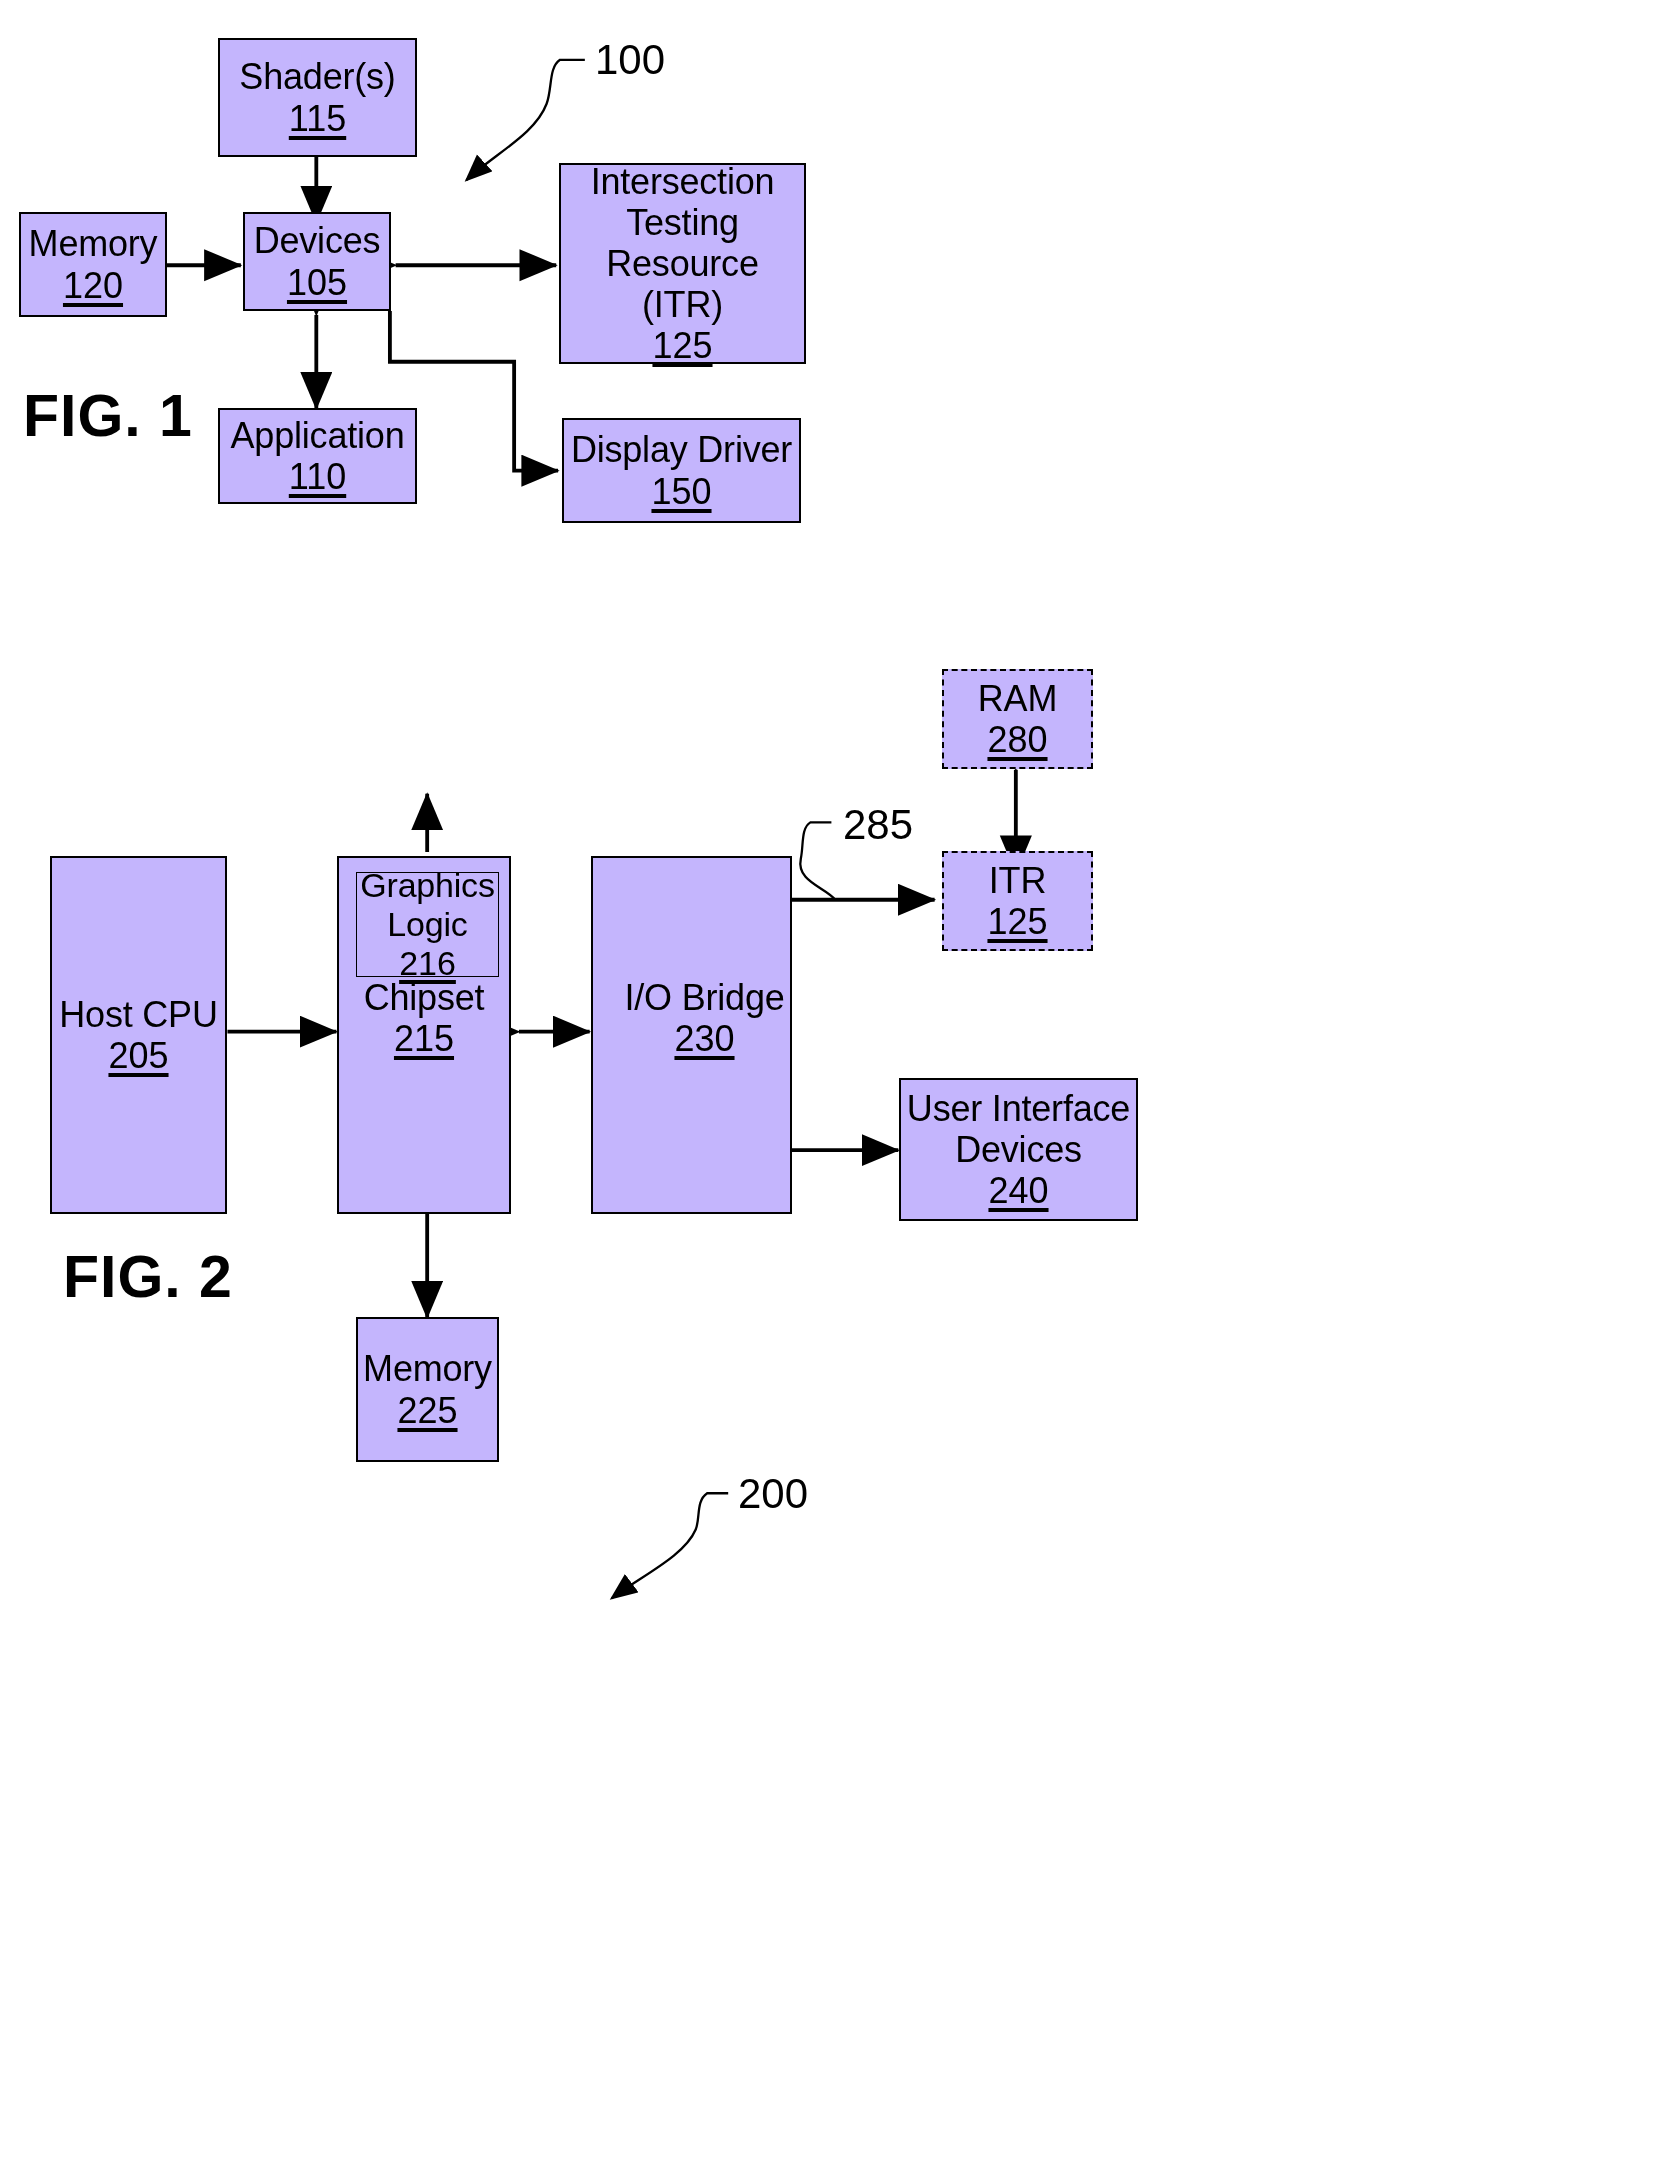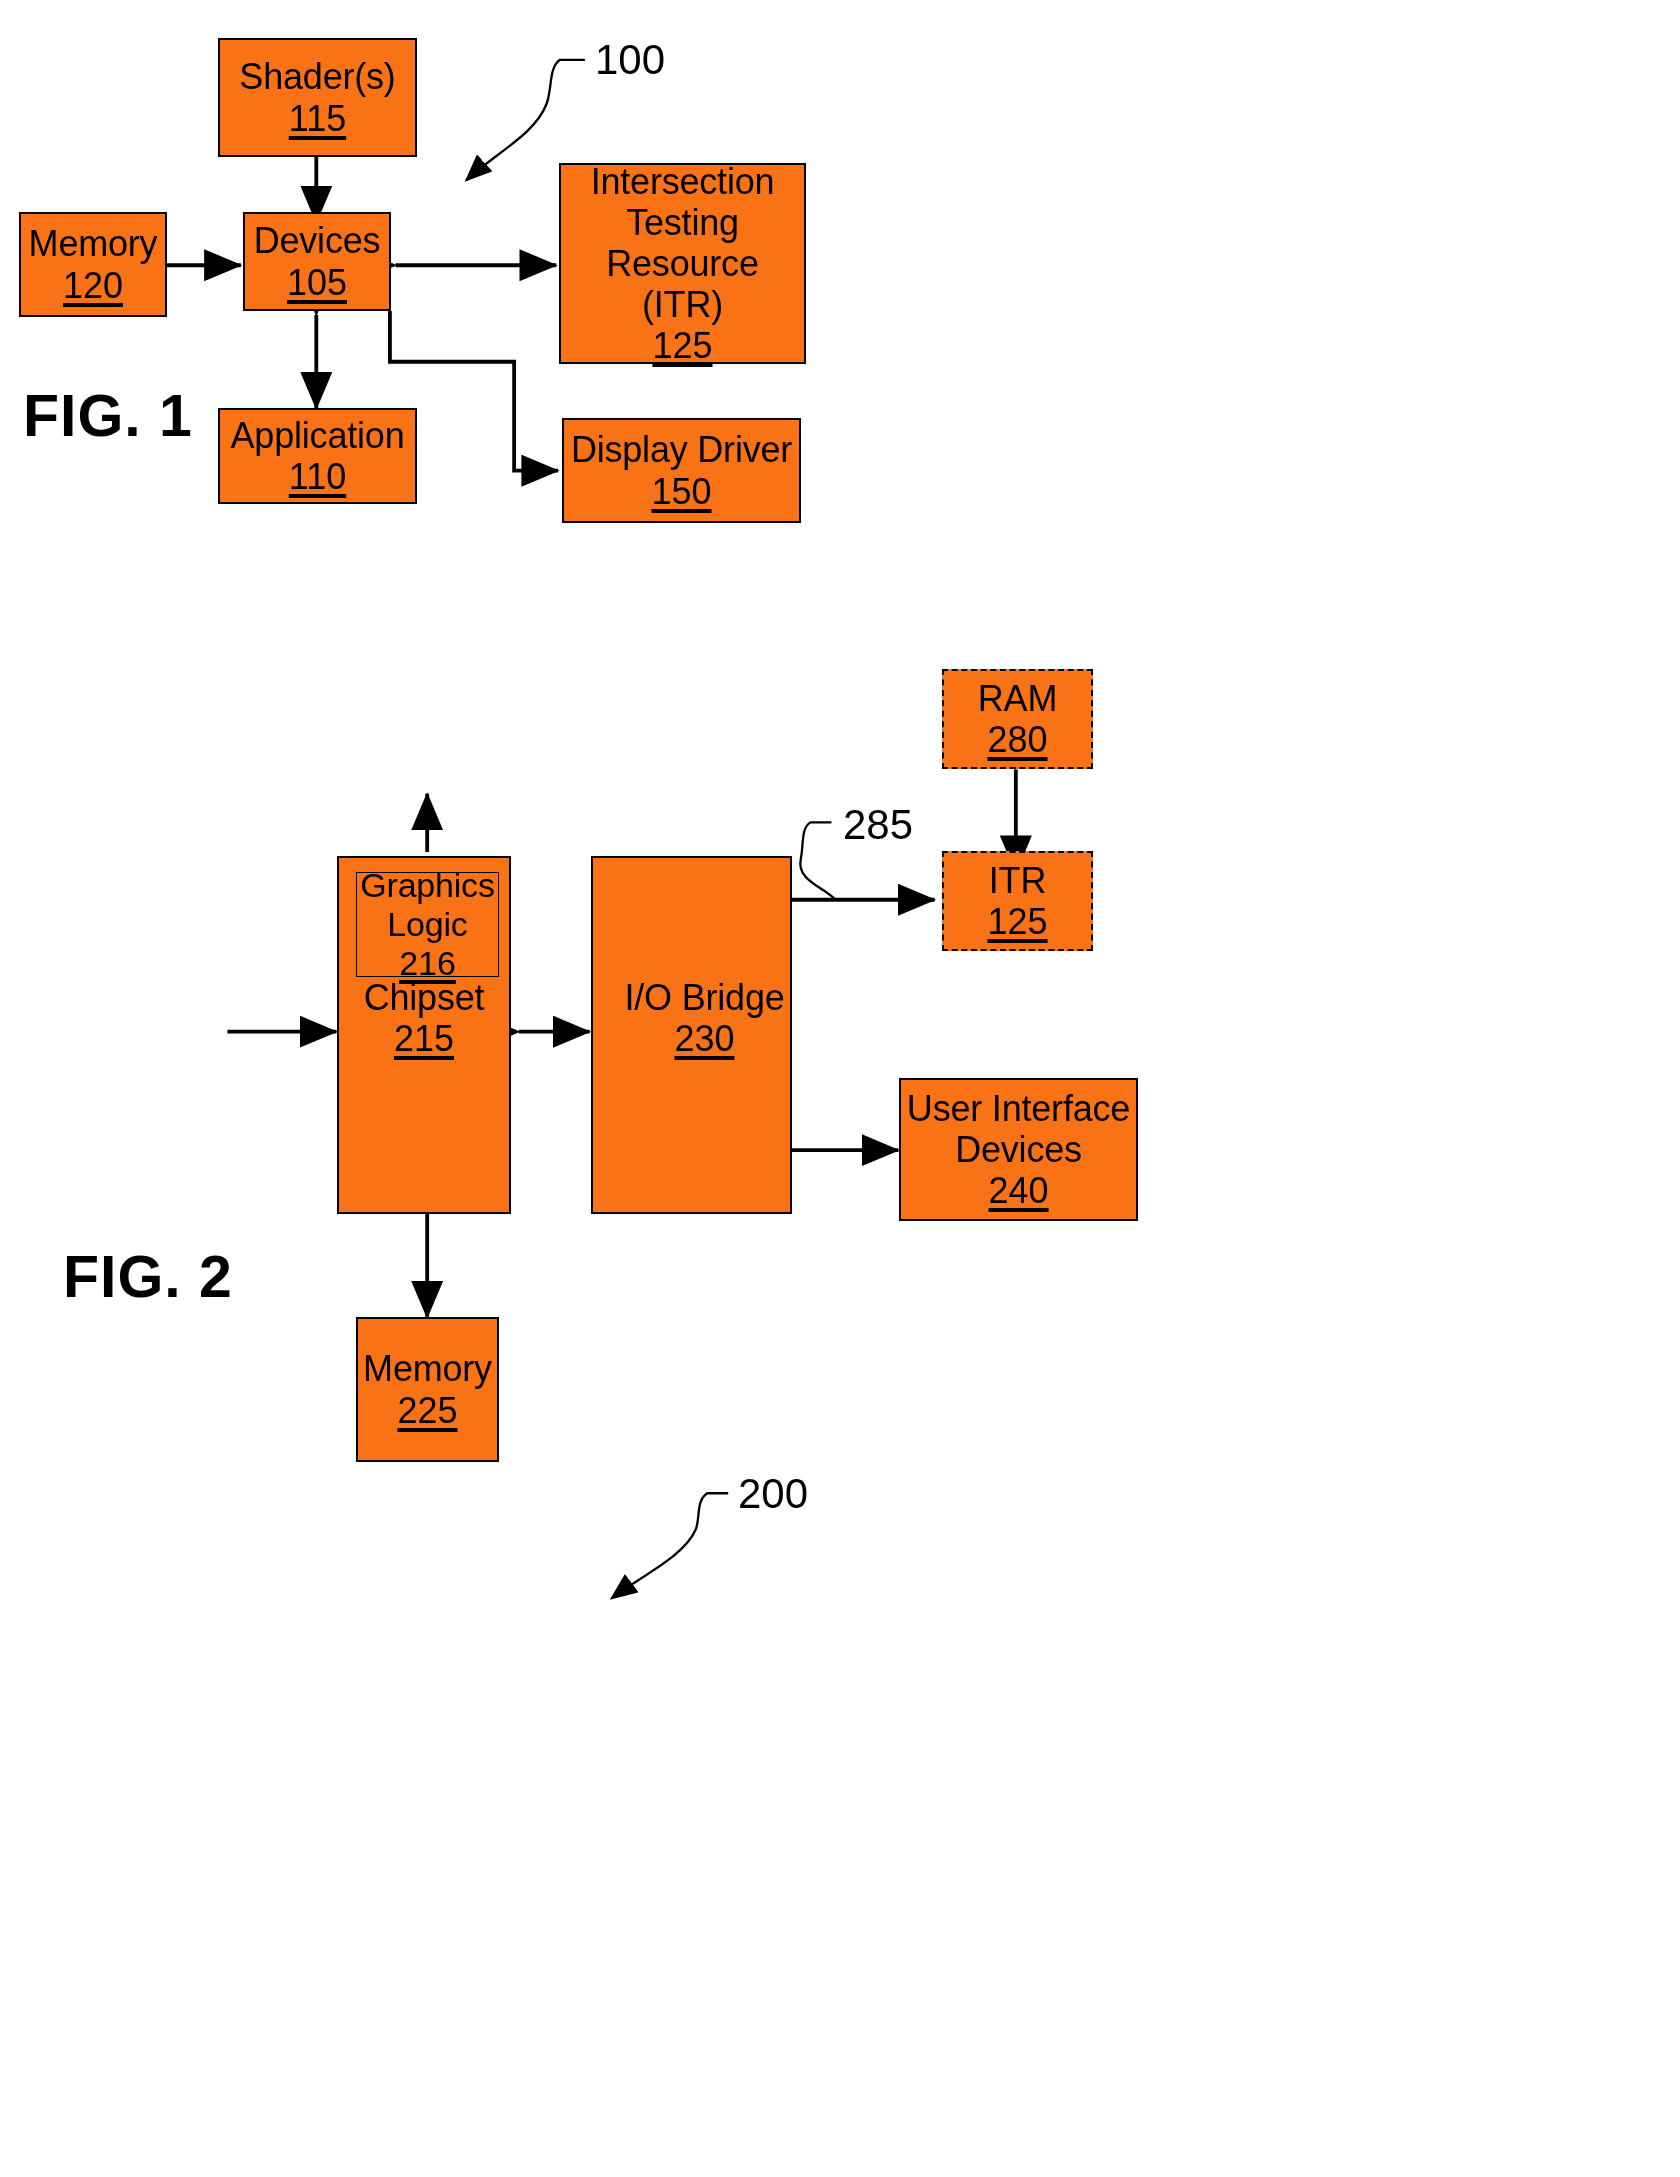--- a/index.html
+++ b/index.html
@@ -25,21 +25,21 @@
     position: absolute;
     left: 0; top: 0;
     width: 1680px;
     height: 2178px;
     pointer-events: none;
   }
   .node {
     position: absolute;
     box-sizing: border-box;
     border: 2.9px solid #000;
-    background: #f97316;
+    background: #c4b5fd;
     display: flex;
     flex-direction: column;
     align-items: center;
     justify-content: center;
     text-align: center;
     line-height: 1.14;
   }
   .node.dashed {
     border: 2.9px dashed #000;
   }
@@ -162,20 +162,24 @@
   <div class="node dashed" style="left:942px; top:669px; width:151px; height:100px;">
     <span class="label">RAM</span>
     <span class="ref">280</span>
   </div>
 
   <div class="node dashed" style="left:942px; top:851px; width:151px; height:100px;">
     <span class="label">ITR</span>
     <span class="ref">125</span>
   </div>
 
+  <div class="node" style="left:50px; top:856px; width:177px; height:358px;">
+    <span class="label">Host CPU</span>
+    <span class="ref">205</span>
+  </div>
 
   <div class="node" style="left:337px; top:856px; width:174px; height:358px; justify-content:flex-start; padding-top:119px;">
     <span class="label">Chipset</span>
     <span class="ref">215</span>
   </div>
 
   <div class="node" style="left:356px; top:872px; width:143px; height:105px; border-width:1.9px;">
     <span class="label" style="font-size:34px;">Graphics
 Logic</span>
     <span class="ref" style="font-size:34px;">216</span>

